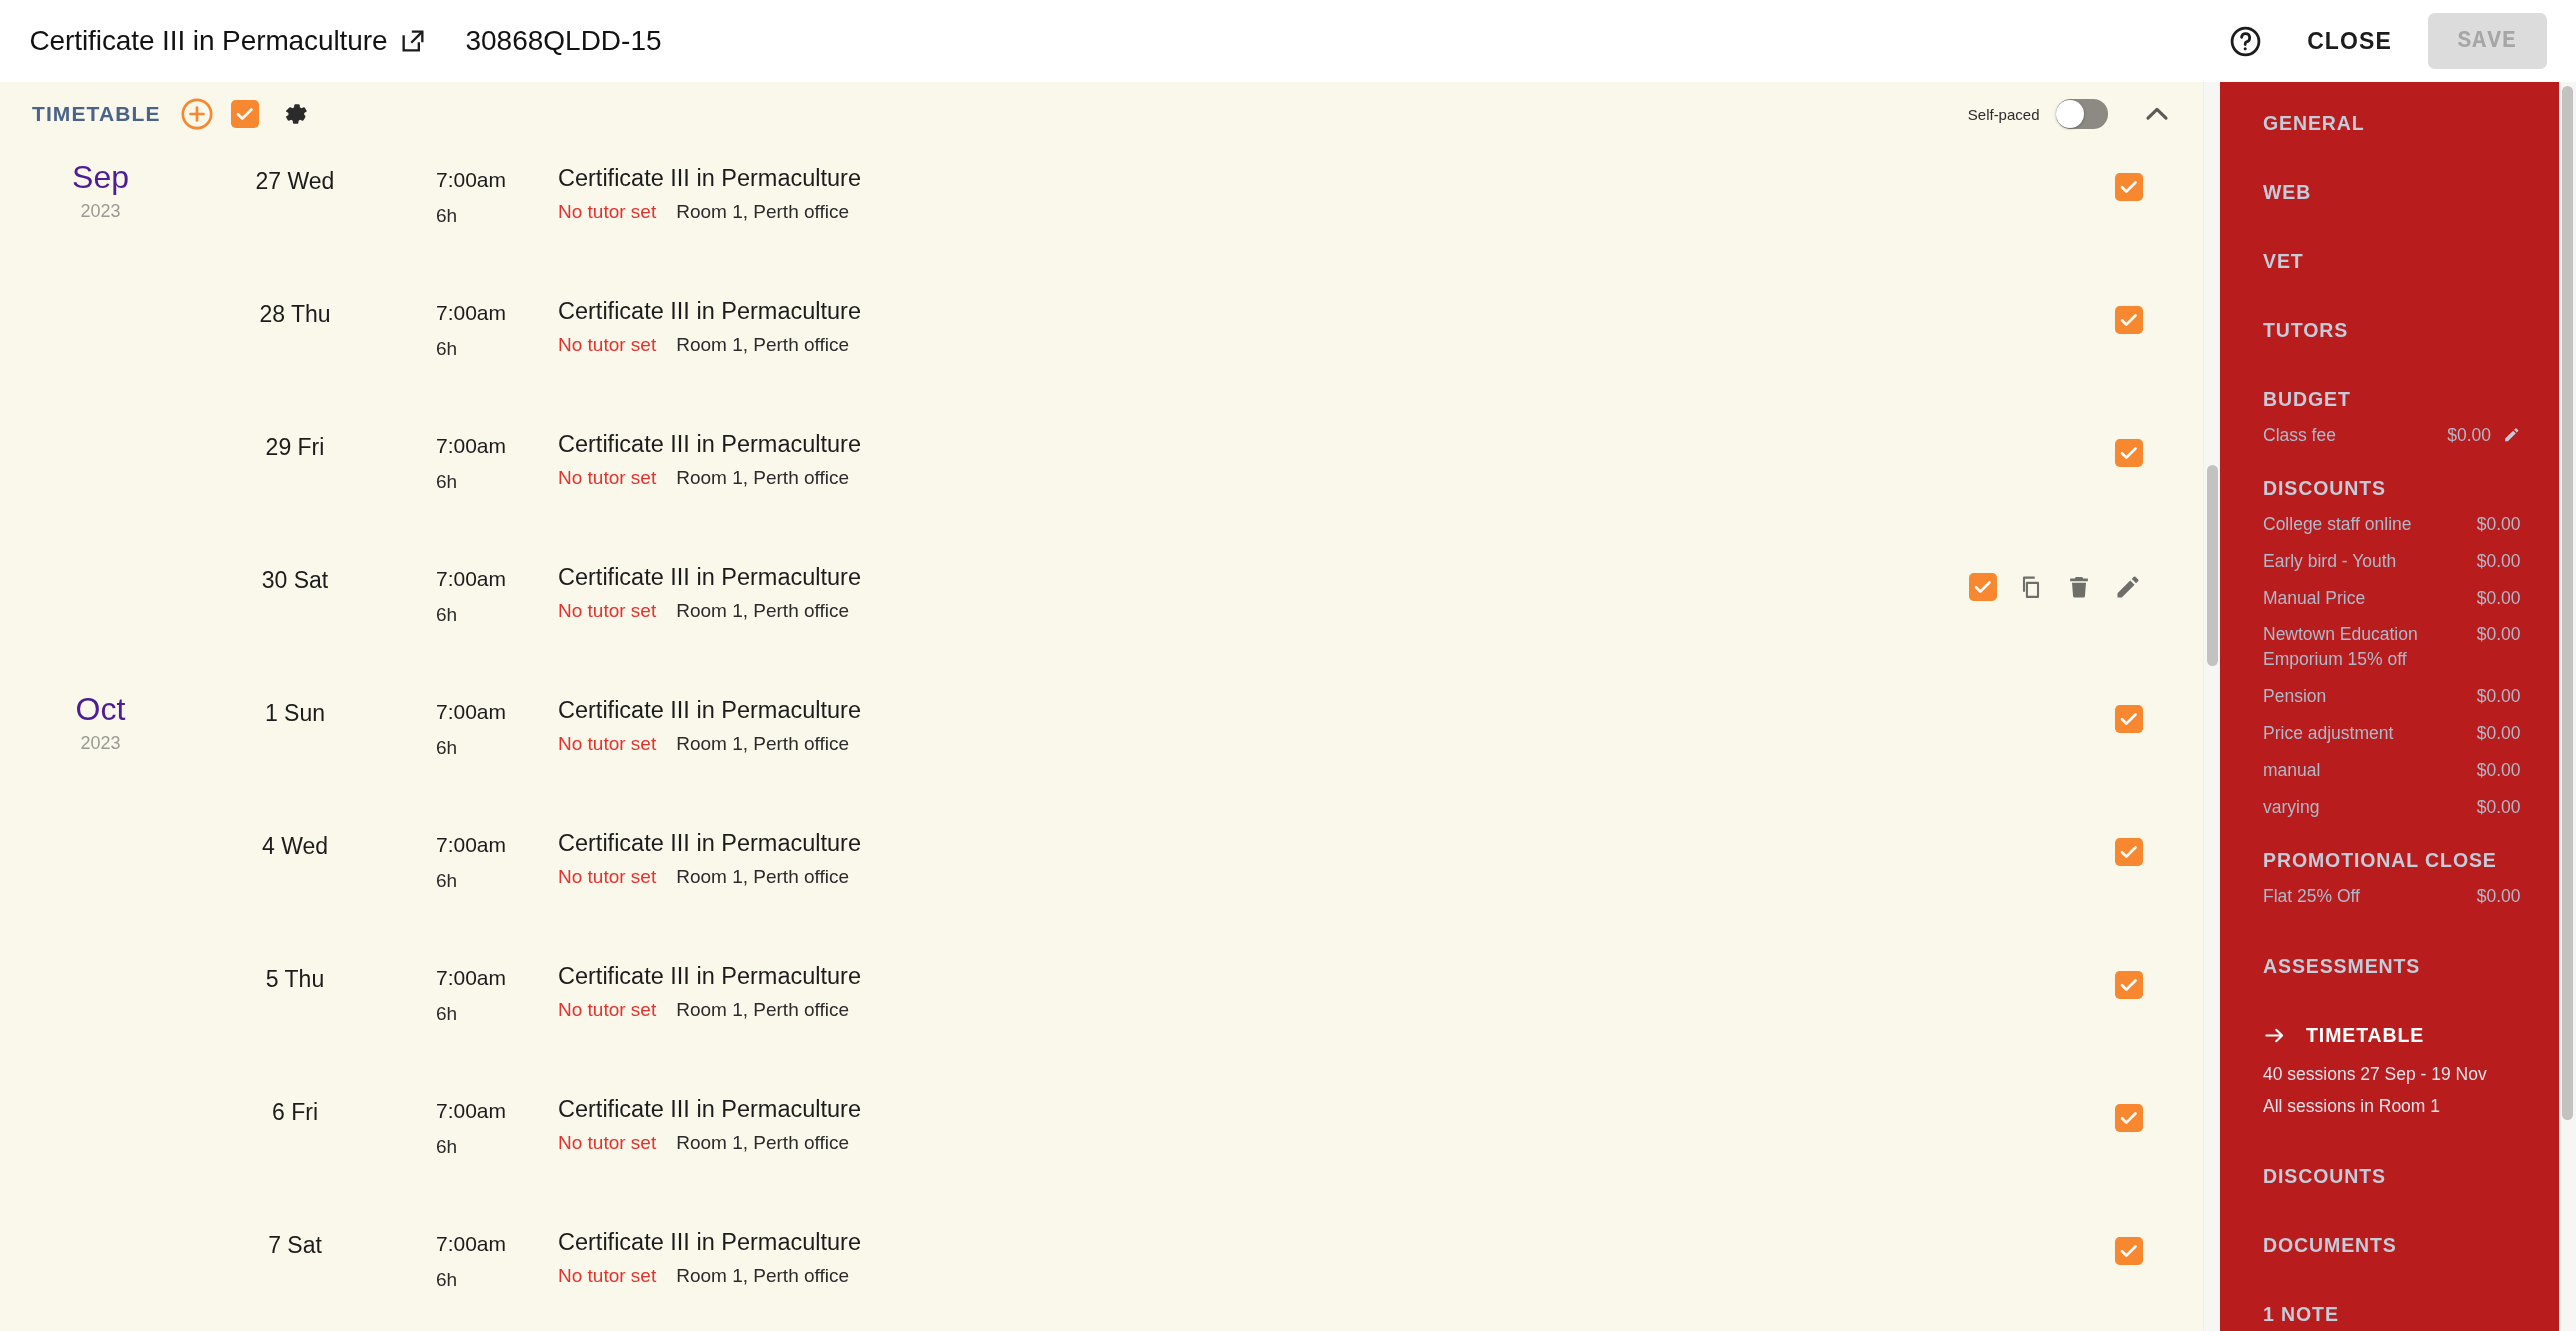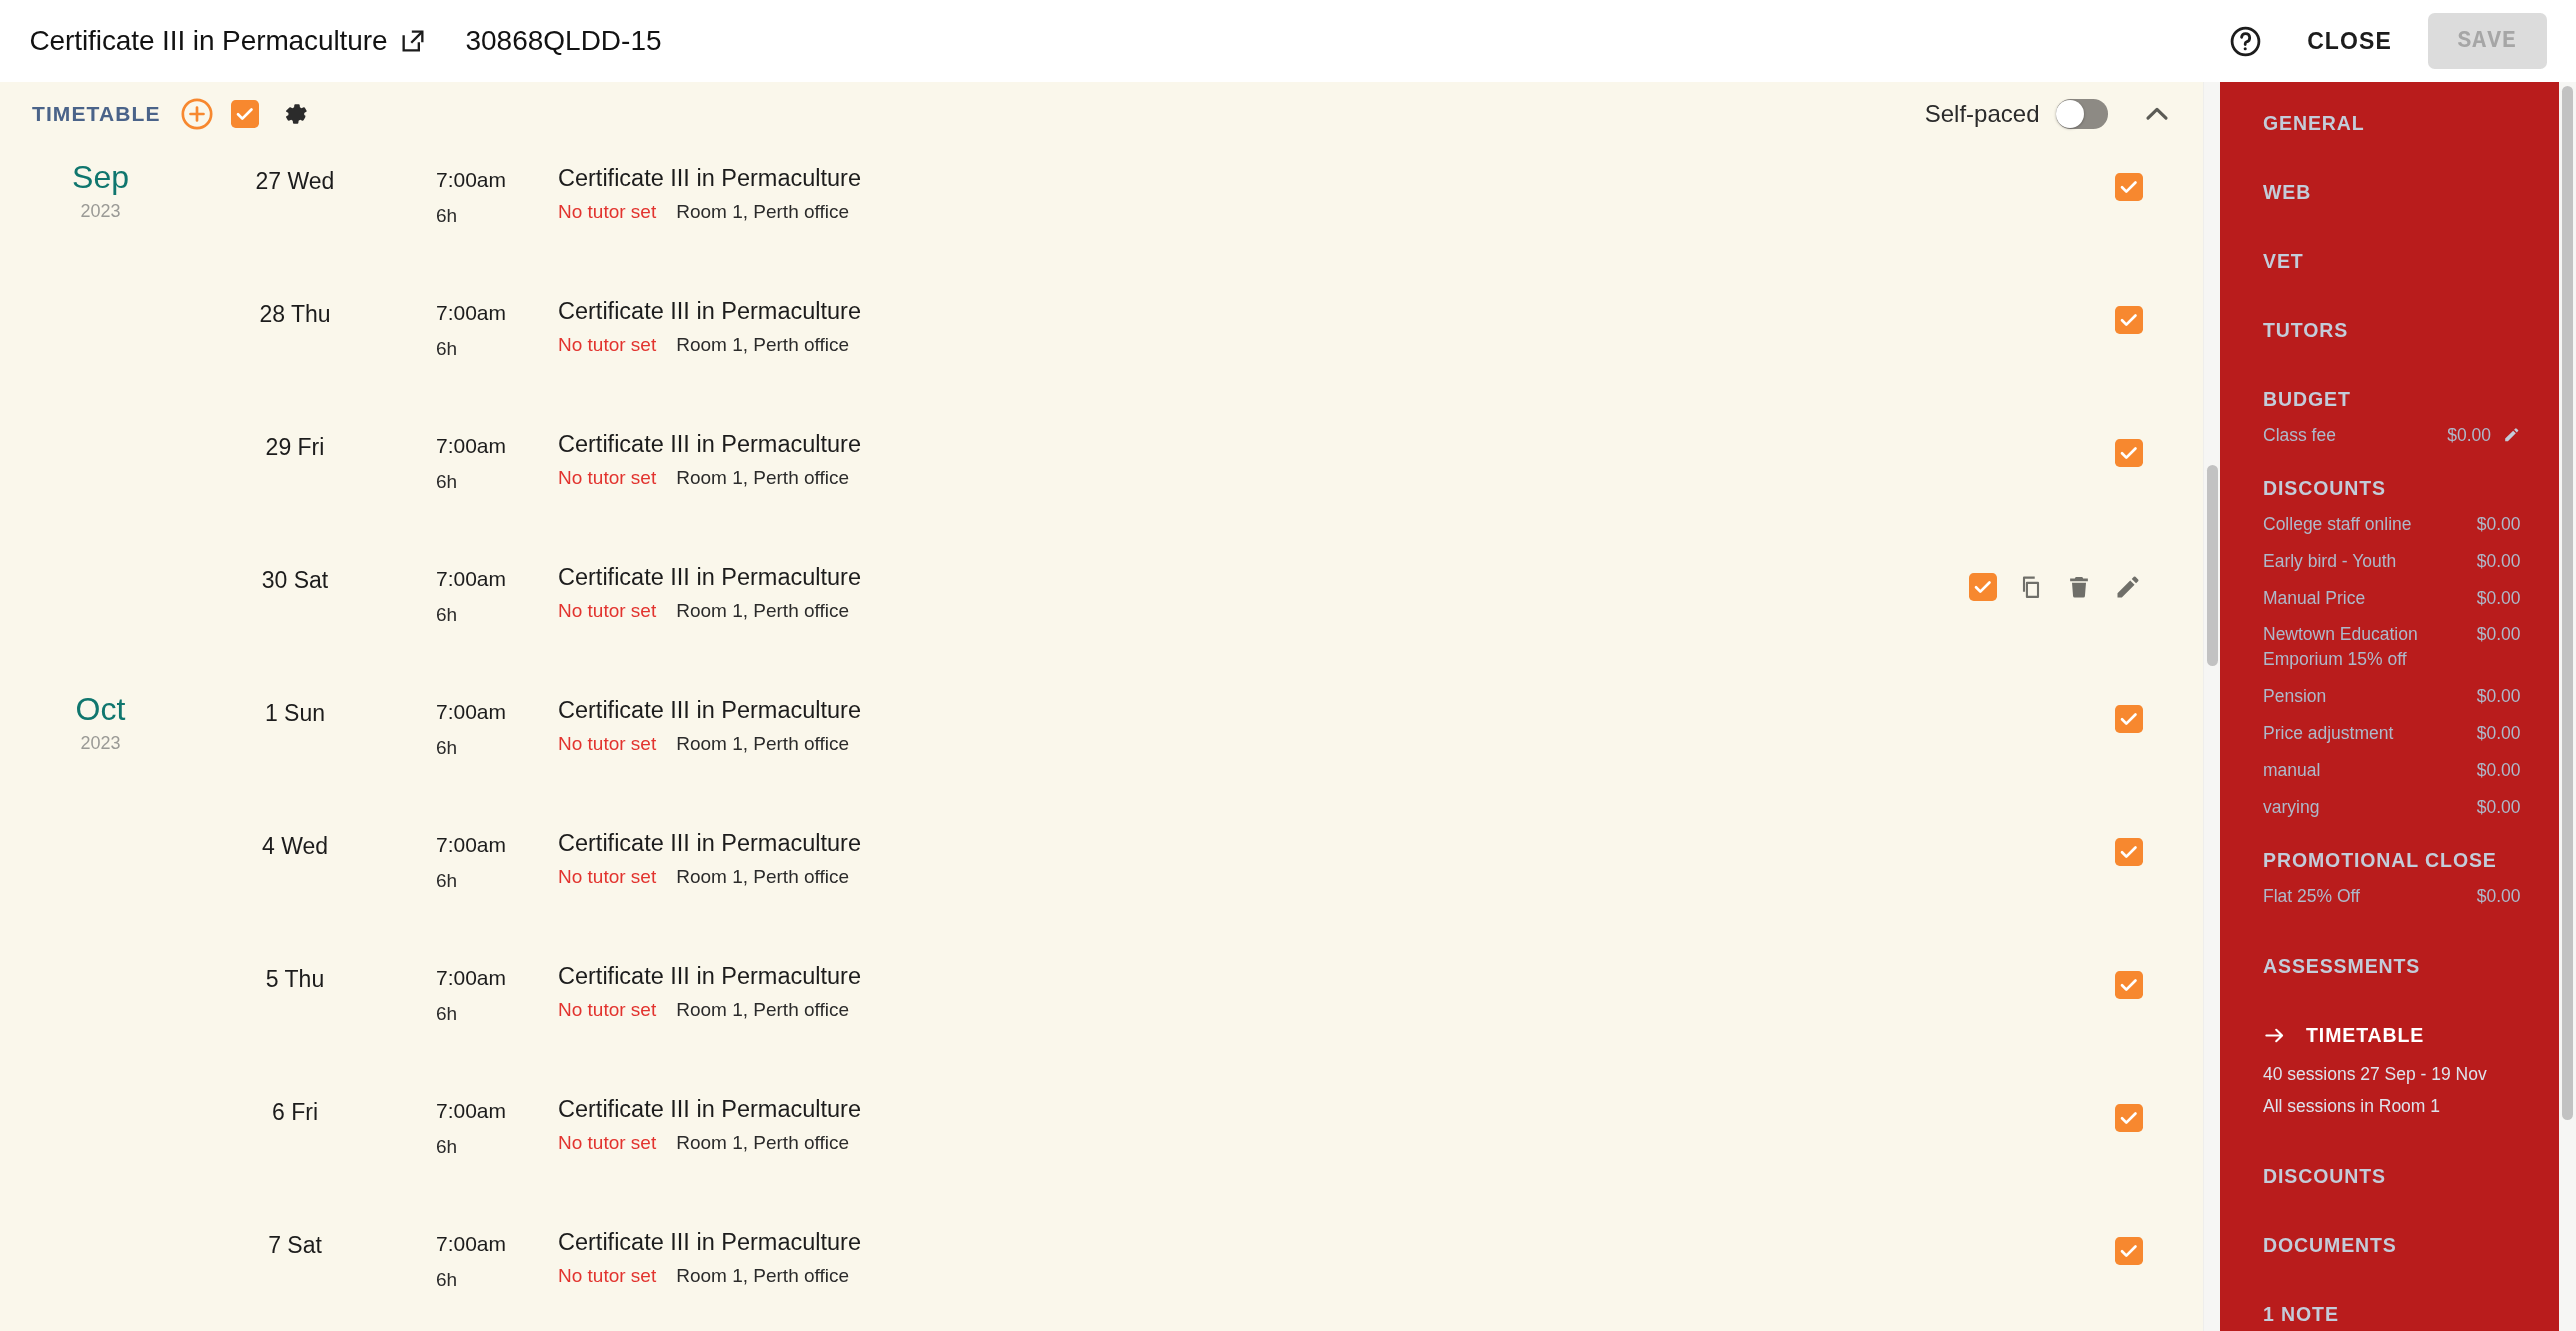--- a/index.html
+++ b/index.html
@@ -62,39 +62,39 @@
   .plus-circle { width: 34px; height: 34px; margin-right: 17.5px; }
   .chk {
     width: 28px; height: 28px; border-radius: 4.7px; background: #f7882f;
     display: inline-flex; align-items: center; justify-content: center;
     cursor: pointer; flex: 0 0 auto;
   }
   .chk svg { width: 21.5px; height: 21.5px; }
   .gear { width: 32px; height: 32px; margin-left: 20px; }
 
   .tb-right { margin-left: auto; display: flex; align-items: center; padding-right: 28px; }
-  .selfpaced-label { font-size: 24px; color: #2b2b2b; margin-right: 16px; }
+  .selfpaced-label { font-size: 15px; color: #2b2b2b; margin-right: 16px; }
   .toggle {
     width: 52px; height: 29.5px; border-radius: 14.8px; background: #8d8a84;
     position: relative; cursor: pointer; flex: 0 0 auto;
   }
   .toggle .knob {
     position: absolute; left: 0.7px; top: 0.7px; width: 28px; height: 28px;
     border-radius: 50%; background: #ffffff; box-shadow: 0 0.7px 2.7px rgba(0,0,0,.35);
   }
   .chev-up { width: 36px; height: 36px; margin-left: 31px; }
 
   
   .rows { padding-top: 4px; }
   .srow {
     position: relative; height: 133px;
     display: flex; align-items: flex-start;
   }
   .col-month { width: 201px; flex: 0 0 201px; text-align: center; padding-top: 10.7px; }
-  .month-name { font-size: 32px; color: #0f766e; line-height: 1.04; }
+  .month-name { font-size: 32px; color: #4c1d95; line-height: 1.04; }
   .month-year { font-size: 18px; color: #9a9a96; margin-top: 6.7px; }
 
   .col-date {
     width: 188px; flex: 0 0 188px; text-align: center; padding-top: 17.5px;
     font-size: 23px; color: #1c1c1c;
   }
   .col-time {
     width: 121px; flex: 0 0 121px; padding-top: 19px; padding-left: 47px;
     font-size: 21px; color: #1c1c1c; line-height: 1;
   }

